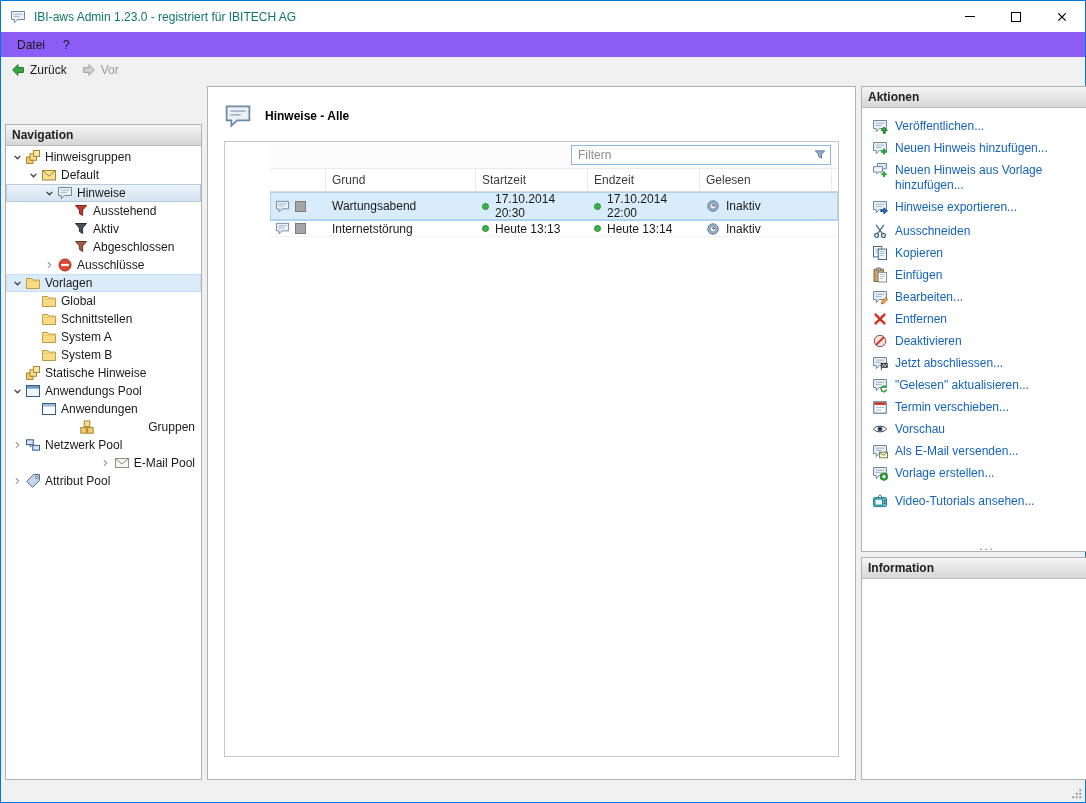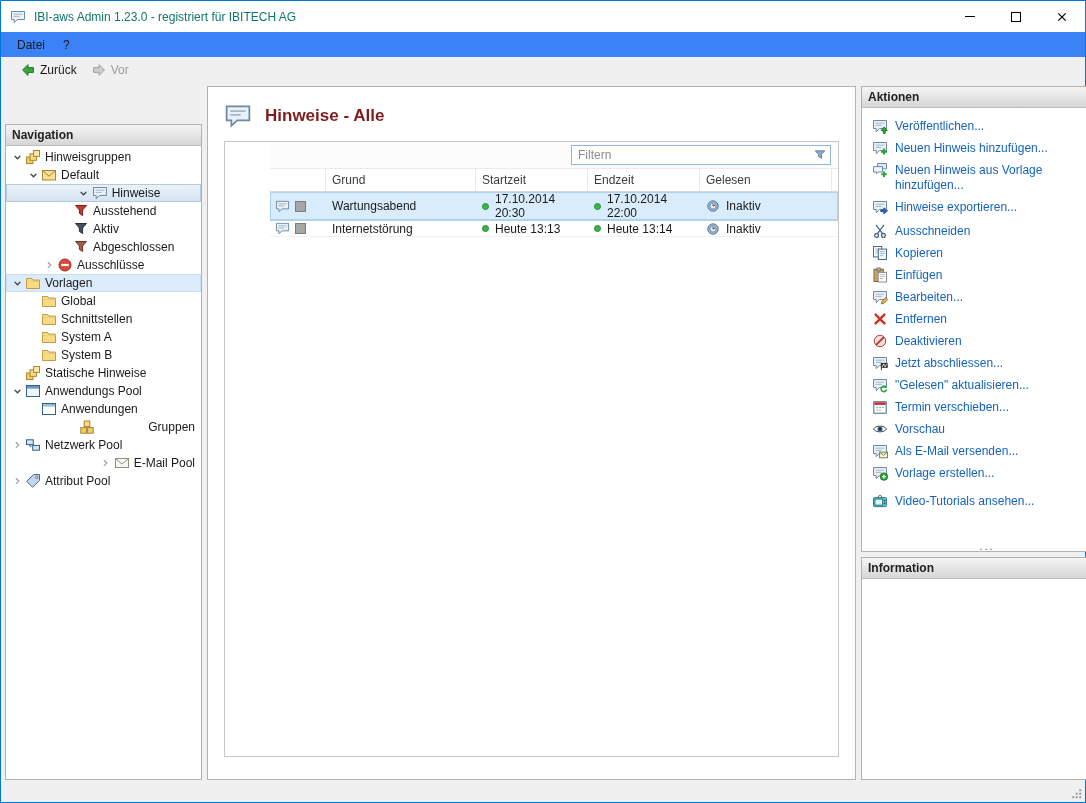--- a/index.html
+++ b/index.html
@@ -11,47 +11,47 @@
   
   .titlebar{height:31px;flex:0 0 31px;background:#fff;display:flex;align-items:center;padding-left:9px;}
   .app-icon{width:16px;height:16px;margin-right:8px;display:inline-flex;}
   .title-text{font-size:12px;color:#0f766e;}
   .win-controls{margin-left:auto;display:flex;height:100%;}
   .win-btn{width:46px;height:100%;display:flex;align-items:center;justify-content:center;cursor:default;}
   .glyph-min{width:10px;height:1px;background:#000;display:block;}
   .glyph-max{width:10px;height:10px;border:1px solid #000;display:block;}
 
   
-  .menubar{height:25px;flex:0 0 25px;display:flex;align-items:center;padding-left:7px;background:#3b82f6;}
+  .menubar{height:25px;flex:0 0 25px;display:flex;align-items:center;padding-left:7px;background:#8b5cf6;}
   .menu-item{padding:4px 9px;}
-  .toolbar{height:26px;flex:0 0 26px;display:flex;align-items:center;padding-left:15px;gap:3px;background:#f0f0f0;}
+  .toolbar{height:26px;flex:0 0 26px;display:flex;align-items:center;padding-left:5px;gap:3px;background:#f0f0f0;}
   .tool-btn{display:flex;align-items:center;gap:4px;padding:2px 7px 2px 4px;}
   .tool-btn .tool-label{color:#1a1a1a;}
   .tool-btn.disabled .tool-label{color:#9b9b9b;}
 
   
   .workspace{flex:1;display:flex;gap:5px;padding:3px 4px 4px;min-height:0;}
   .panel{border:1px solid #b2b2b2;background:#fff;display:flex;flex-direction:column;min-height:0;}
   .panel-header{height:21px;flex:0 0 21px;background:linear-gradient(#f5f5f5,#d6d6d6);border-bottom:1px solid #bdbdbd;display:flex;align-items:center;padding:0 6px;font-weight:bold;color:#222;}
 
   
   .nav-panel{width:197px;flex:0 0 197px;margin-top:38px;}
   .tree{padding-top:2px;overflow:hidden;flex:1;}
   .tree-row{height:18px;display:flex;align-items:center;white-space:nowrap;cursor:default;}
   .chev{width:14px;height:14px;flex:0 0 14px;display:inline-flex;align-items:center;justify-content:center;}
   .tree-icon{width:16px;height:16px;flex:0 0 16px;display:inline-flex;align-items:center;justify-content:center;margin:0 4px 0 1px;}
   .tree-label{padding-right:6px;}
-  .tree-row.selected{background:linear-gradient(#edf3f9,#d3e3f0);box-shadow:inset 0 0 0 1px #b4cbde;justify-content:center;}
+  .tree-row.selected{background:linear-gradient(#edf3f9,#d3e3f0);box-shadow:inset 0 0 0 1px #b4cbde;}
   .tree-row.highlighted{background:#dcebfa;box-shadow:inset 0 0 0 1px #c8e0f6;}
 
   
   .main-panel{flex:1;display:flex;flex-direction:column;}
   .main-title-row{display:flex;align-items:center;gap:13px;padding:15px 16px 11px;}
   .title-icon{width:28px;height:28px;display:inline-flex;}
-  .page-title{font-size:17px;font-weight:bold;margin:0;color:#7f1d1d;}
+  .page-title{font-size:12px;font-weight:bold;margin:0;color:#000000;}
   .table-block{flex:1;margin:0 16px 22px;border:1px solid #c6c6c6;display:flex;flex-direction:column;min-height:0;background:#fff;padding-left:45px;}
   .filter-band{flex:0 0 27px;display:flex;align-items:center;border-bottom:1px solid #ebebeb;background:#fcfcfc;}
   .filter-box{margin-left:auto;margin-right:7px;position:relative;width:260px;height:20px;}
   .filter-input{width:100%;height:100%;border:1px solid #8fb6dd;padding:0 24px 0 6px;font:inherit;font-size:12px;color:#222;background:#fff;outline:none;}
   .filter-input::placeholder{color:#8c8c8c;}
   .filter-icon{position:absolute;right:4px;top:3px;width:14px;height:14px;}
   .table-header{flex:0 0 23px;display:flex;border-bottom:1px solid #d8d8d8;color:#3c3c3c;background:#fff;}
   .th{display:flex;align-items:center;padding-left:6px;height:100%;border-right:1px solid #e6ebf2;}
   .c0{width:56px;flex:0 0 56px;}
   .c1{width:150px;flex:0 0 150px;}

